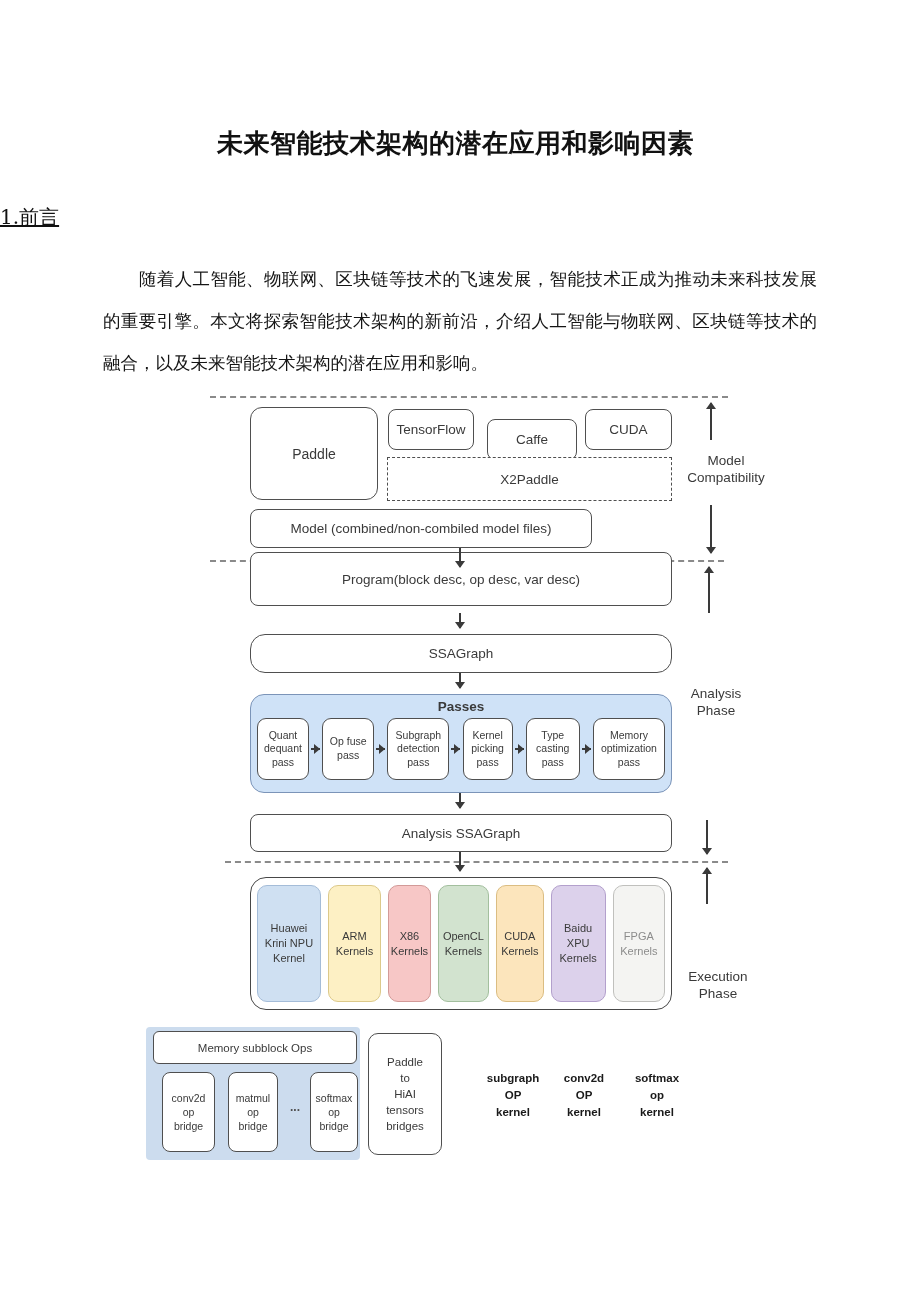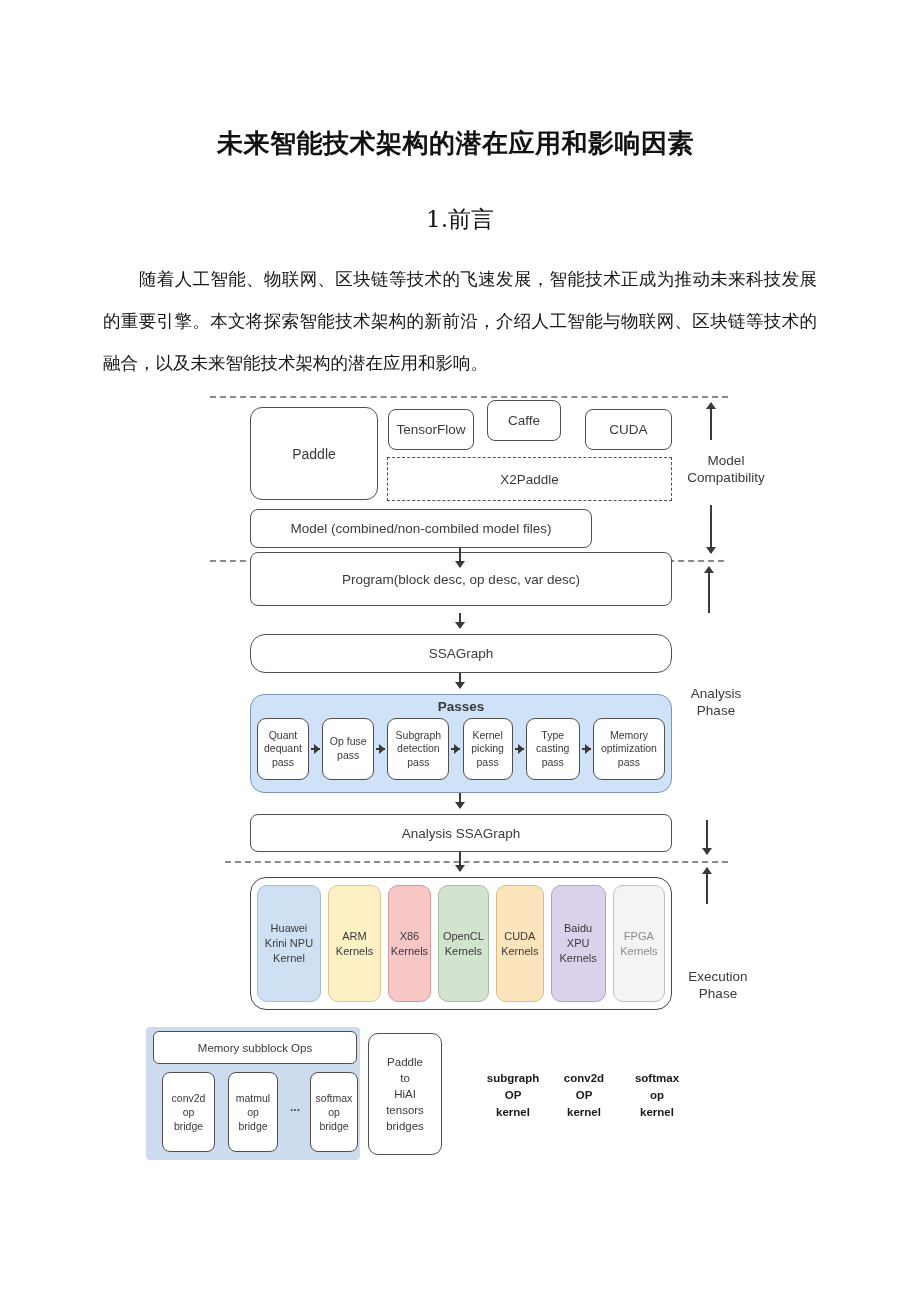--- a/index.html
+++ b/index.html
@@ -9,23 +9,23 @@
   }
   .abs { position:absolute; }
 
   
   .doc-title {
     left:0; right:9px; top:126px; text-align:center;
     font-family:"DejaVu Sans","Liberation Sans",sans-serif;
     font-weight:bold; font-size:26px; color:#111; letter-spacing:.5px;
   }
   .doc-heading {
-    left:0; right:0; top:204px; text-align:center;
+    left:0; right:0; top:204px; text-align:left;
     font-family:"DejaVu Serif","Liberation Serif",serif;
-    font-size:23px; color:#111;
+    font-size:20px; color:#111;text-decoration:underline;
   }
   .doc-paragraph {
     left:103px; width:714px; top:258px;
     font-family:"DejaVu Serif","Liberation Serif",serif;
     font-size:17.5px; line-height:42px; color:#151515;
     text-align:justify; text-indent:36px;
   }
 
   
   .dashline { border-top:2px dashed #8a8a8a; height:0; }
@@ -117,21 +117,21 @@
 <div class="abs doc-paragraph">随着人工智能、物联网、区块链等技术的飞速发展，智能技术正成为推动未来科技发展的重要引擎。本文将探索智能技术架构的新前沿，介绍人工智能与物联网、区块链等技术的融合，以及未来智能技术架构的潜在应用和影响。</div>
 
 <div class="abs" style="left:0;top:0;width:920px;height:1301px;">
 
   <div class="abs dashline" style="left:210px;top:396px;width:518px;"></div>
   <div class="abs dashline" style="left:210px;top:560px;width:514px;"></div>
   <div class="abs dashline" style="left:225px;top:861px;width:503px;"></div>
 
   <div class="abs dbox r12" style="left:250px;top:407px;width:128px;height:93px;font-size:14px;">Paddle</div>
   <div class="abs dbox r8" style="left:388px;top:409px;width:86px;height:41px;">TensorFlow</div>
-  <div class="abs dbox r8" style="left:487px;top:400px;width:74px;height:41px;">Caffe</div>
+  <div class="abs dbox r8" style="left:487px;top:419px;width:90px;height:41px;">Caffe</div>
   <div class="abs dbox r8" style="left:585px;top:409px;width:87px;height:41px;">CUDA</div>
   <div class="abs dbox" style="left:387px;top:457px;width:285px;height:44px;border-style:dashed;border-radius:0;">X2Paddle</div>
 
   <div class="abs dbox r8" style="left:250px;top:509px;width:342px;height:39px;">Model (combined/non-combiled model files)</div>
   <div class="abs dbox r8" style="left:250px;top:552px;width:422px;height:54px;">Program(block desc, op desc, var desc)</div>
   <div class="abs dbox r8" style="left:250px;top:634px;width:422px;height:39px;border-radius:15px;">SSAGraph</div>
 
   <div class="abs passes-wrap"></div>
   <div class="abs passes-title">Passes</div>
   <div class="abs passes-row">

